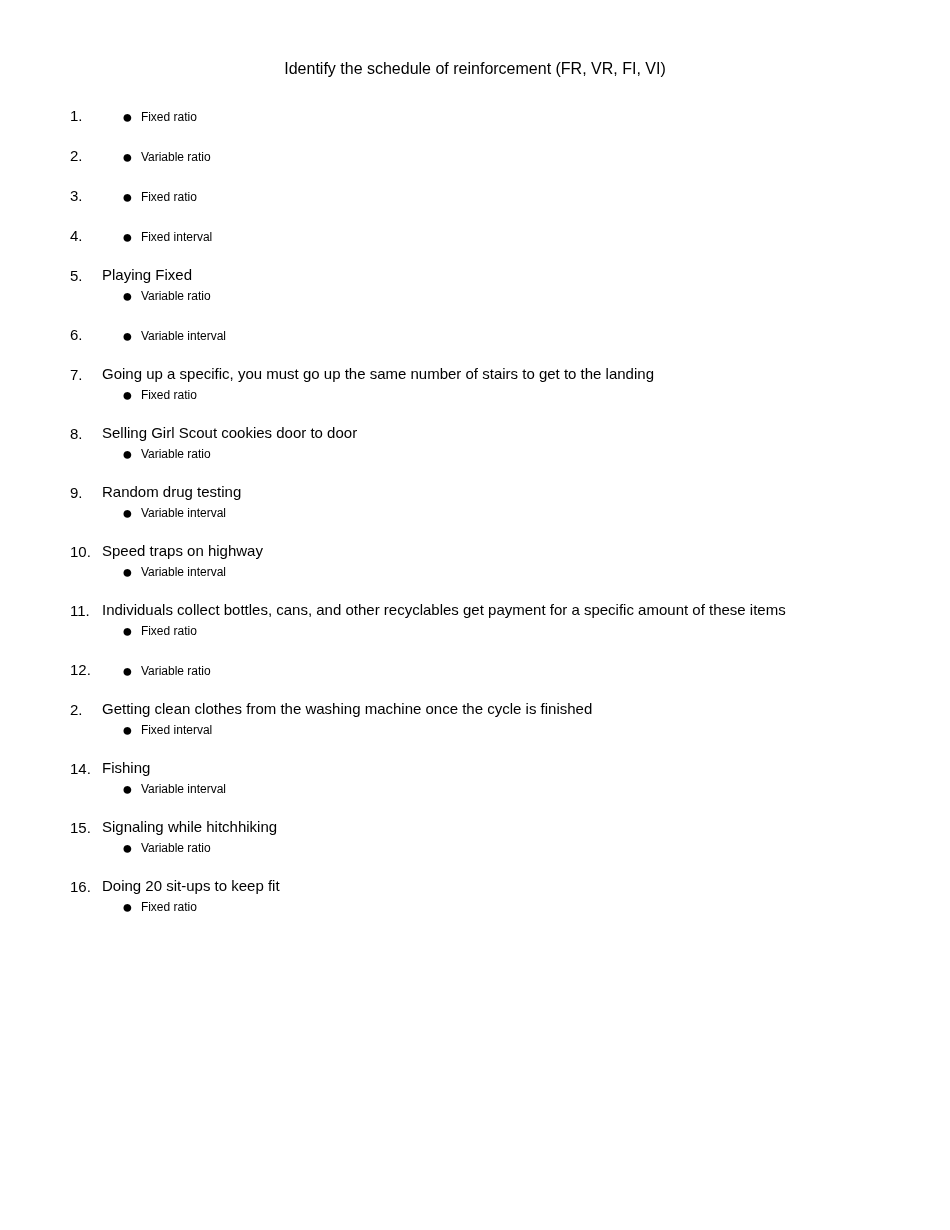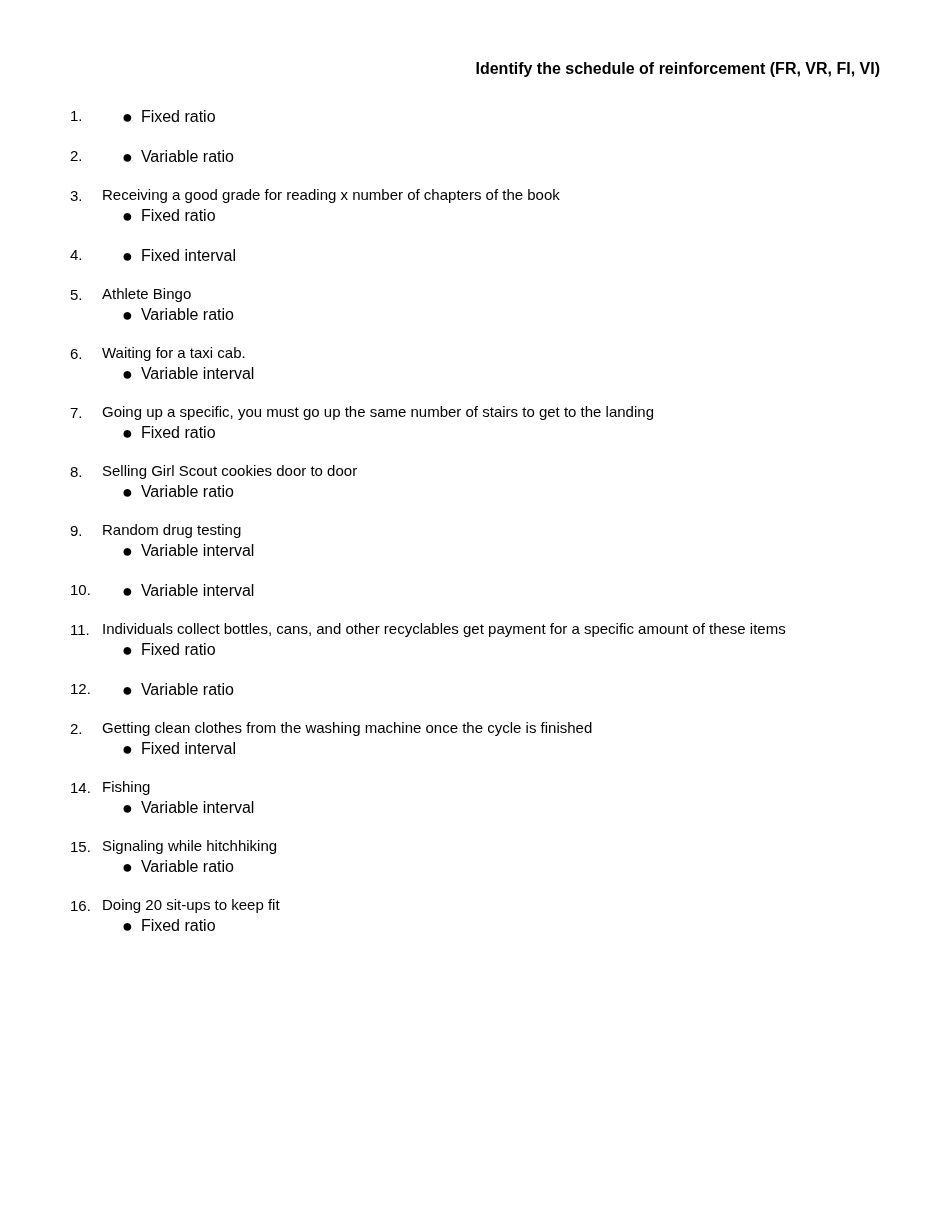--- a/index.html
+++ b/index.html
@@ -10,22 +10,22 @@
     body {
       background: #ffffff;
       font-family: Arial, sans-serif;
       font-size: 15px;
       color: #000000;
       width: 950px;
       min-height: 1230px;
       padding: 60px 70px;
     }
     .page-title {
-      text-align: right;
-      font-weight: bold;
+      text-align: center;
+      font-weight: normal;
       font-size: 16px;
       margin-bottom: 28px;
     }
     .question-list {
       list-style: none;
       counter-reset: question-counter;
     }
     .question-item {
       margin-bottom: 20px;
       display: flex;
@@ -51,21 +51,21 @@
       display: flex;
       align-items: center;
       padding-left: 20px;
     }
     .bullet {
       margin-right: 8px;
       font-size: 18px;
       line-height: 1;
     }
     .answer-text {
-      font-size: 16px;
+      font-size: 12px;
       text-align: right;
     }
   </style>
 </head>
 <body>
 
 <div class="page-title">Identify the schedule of reinforcement (FR, VR, FI, VI)</div>
 
 <ol class="question-list" id="question-list">
     <li class="question-item">
@@ -86,21 +86,20 @@
           <li class="answer-item">
             <span class="bullet">●</span>
             <span class="answer-text">Variable ratio</span>
           </li>
         </ul>
       </div>
     </li>
     <li class="question-item">
       <span class="question-number">3.</span>
       <div class="question-content">
-        <div class="question-text">Receiving a good grade for reading x number of chapters of the book</div>
         <ul class="answer-list">
           <li class="answer-item">
             <span class="bullet">●</span>
             <span class="answer-text">Fixed ratio</span>
           </li>
         </ul>
       </div>
     </li>
     <li class="question-item">
       <span class="question-number">4.</span>
@@ -109,33 +108,32 @@
           <li class="answer-item">
             <span class="bullet">●</span>
             <span class="answer-text">Fixed interval</span>
           </li>
         </ul>
       </div>
     </li>
     <li class="question-item">
       <span class="question-number">5.</span>
       <div class="question-content">
-        <div class="question-text">Athlete Bingo</div>
+        <div class="question-text">Playing Fixed</div>
         <ul class="answer-list">
           <li class="answer-item">
             <span class="bullet">●</span>
             <span class="answer-text">Variable ratio</span>
           </li>
         </ul>
       </div>
     </li>
     <li class="question-item">
       <span class="question-number">6.</span>
       <div class="question-content">
-        <div class="question-text">Waiting for a taxi cab.</div>
         <ul class="answer-list">
           <li class="answer-item">
             <span class="bullet">●</span>
             <span class="answer-text">Variable interval</span>
           </li>
         </ul>
       </div>
     </li>
     <li class="question-item">
       <span class="question-number">7.</span>
@@ -169,20 +167,21 @@
           <li class="answer-item">
             <span class="bullet">●</span>
             <span class="answer-text">Variable interval</span>
           </li>
         </ul>
       </div>
     </li>
     <li class="question-item">
       <span class="question-number">10.</span>
       <div class="question-content">
+        <div class="question-text">Speed traps on highway</div>
         <ul class="answer-list">
           <li class="answer-item">
             <span class="bullet">●</span>
             <span class="answer-text">Variable interval</span>
           </li>
         </ul>
       </div>
     </li>
     <li class="question-item">
       <span class="question-number">11.</span>

